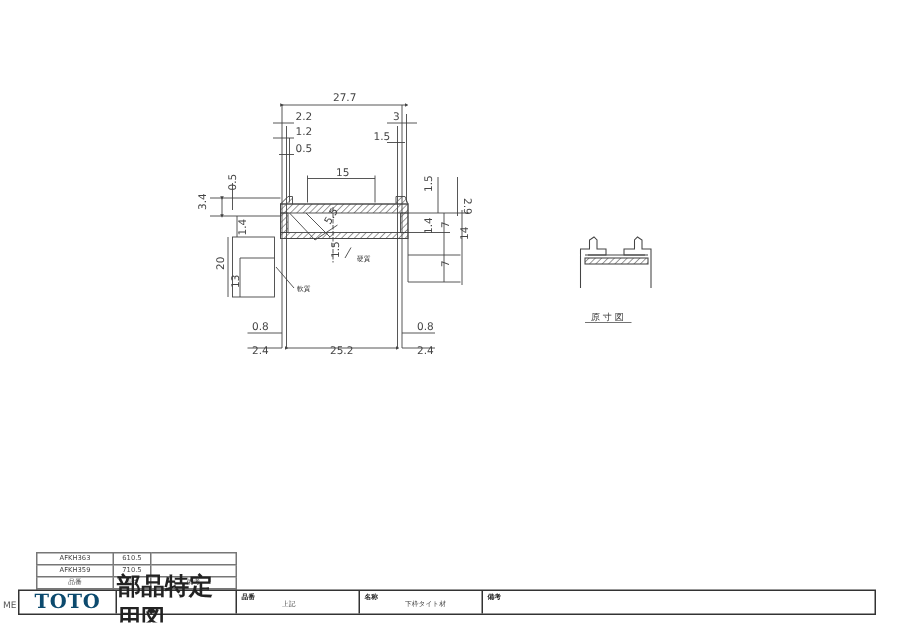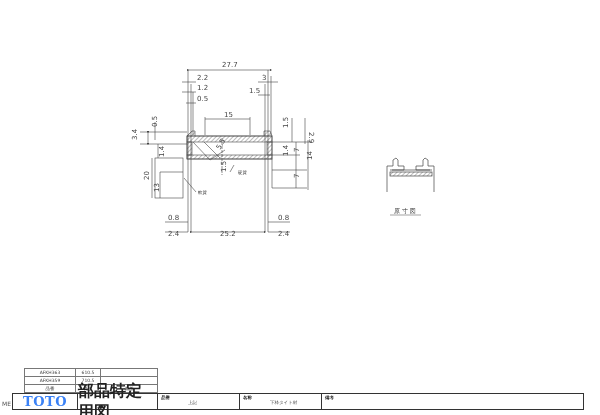--- a/index.html
+++ b/index.html
@@ -12,21 +12,21 @@
                  font-size:4.5px; color:#444; }
   .parts-table td { border:0.7px solid #777; padding:0 2px; height:7px; line-height:7px; text-align:center; }
   .parts-table td.c1 { width:46px; }
   .parts-table td.c2 { width:20px; }
   .parts-table td.c3 { width:52px; }
   .titlebar { position:absolute; left:12px; top:393px; width:572px; height:17px;
               border:1.2px solid #333; display:flex; box-sizing:border-box; }
   .tb-cell { border-right:1px solid #333; position:relative; box-sizing:border-box; height:100%; }
   .tb-cell:last-child { border-right:none; }
   .logo { width:65px; font-family:"DejaVu Serif", serif; font-weight:bold; font-size:13px;
-          color:#3b82f6; display:flex; align-items:center; justify-content:center; letter-spacing:0.5px; }
+          color:#0c4a6e; display:flex; align-items:center; justify-content:center; letter-spacing:0.5px; }
   .doc-title { width:80px; font-size:16px; font-weight:bold; color:#222;
                display:flex; align-items:center; justify-content:center; }
   .field { width:82px; }
   .field.remarks { flex:1; }
   .field-label { position:absolute; left:3px; top:1px; font-size:4.5px; color:#222; font-weight:bold; }
   .field-value { position:absolute; left:30px; top:6px; font-size:4.5px; color:#444; }
   .me-label { position:absolute; left:2px; top:400px; font-size:6px; color:#555; }
 </style>
 </head>
 <body>

